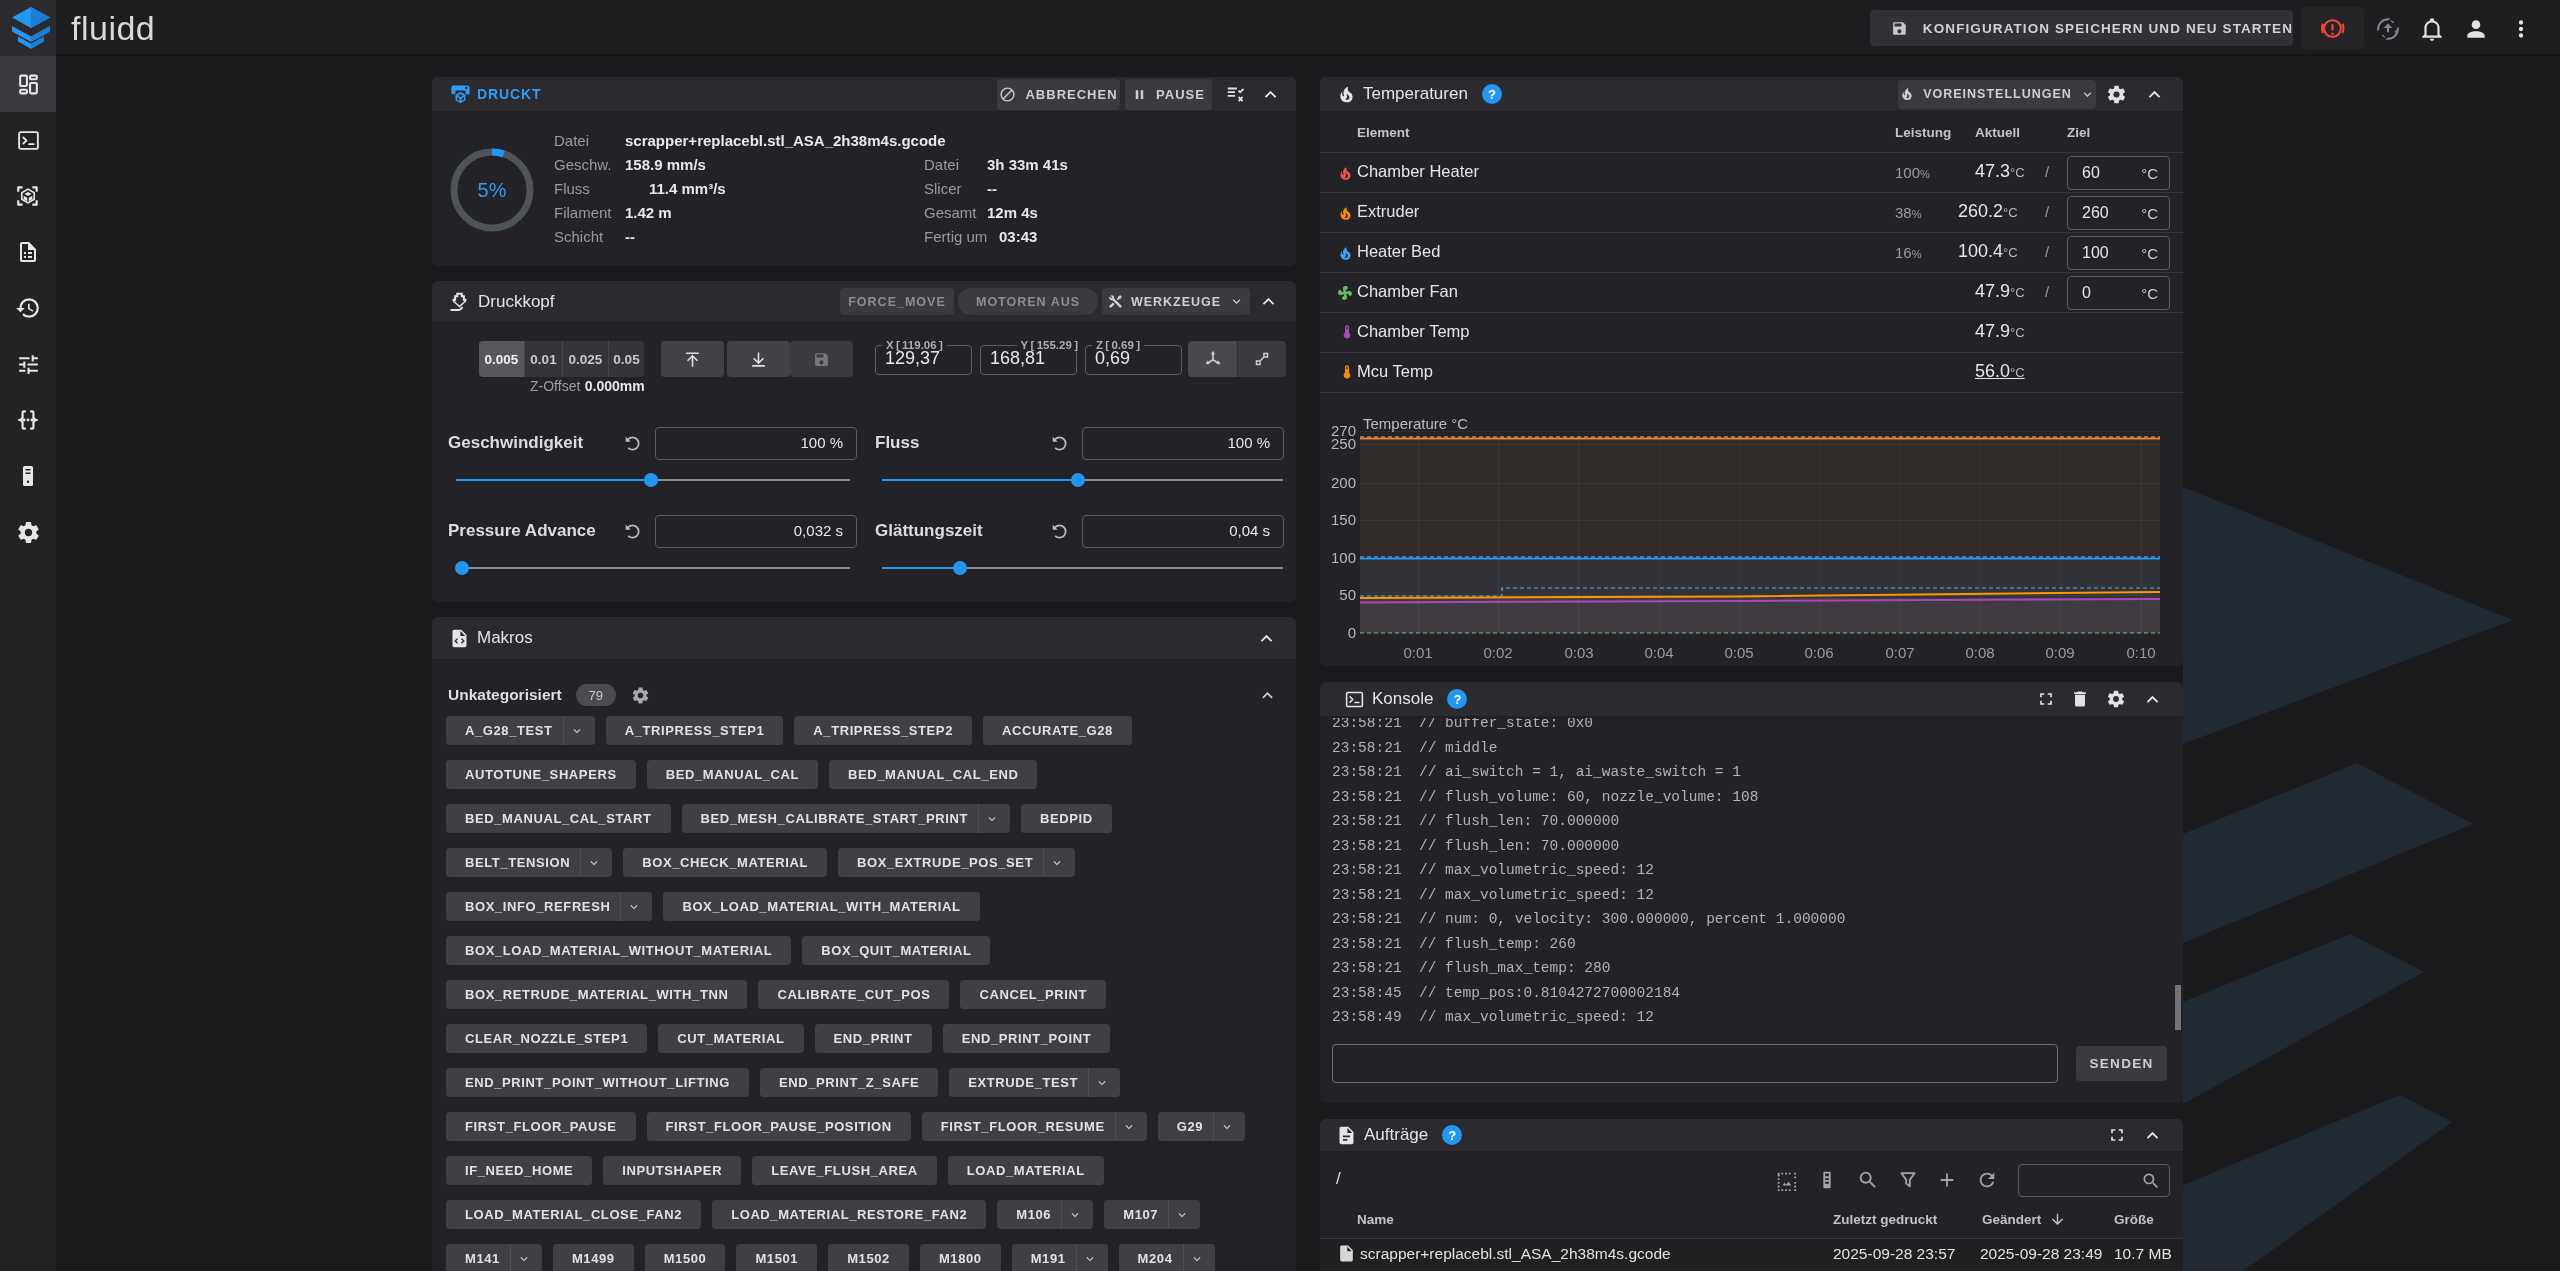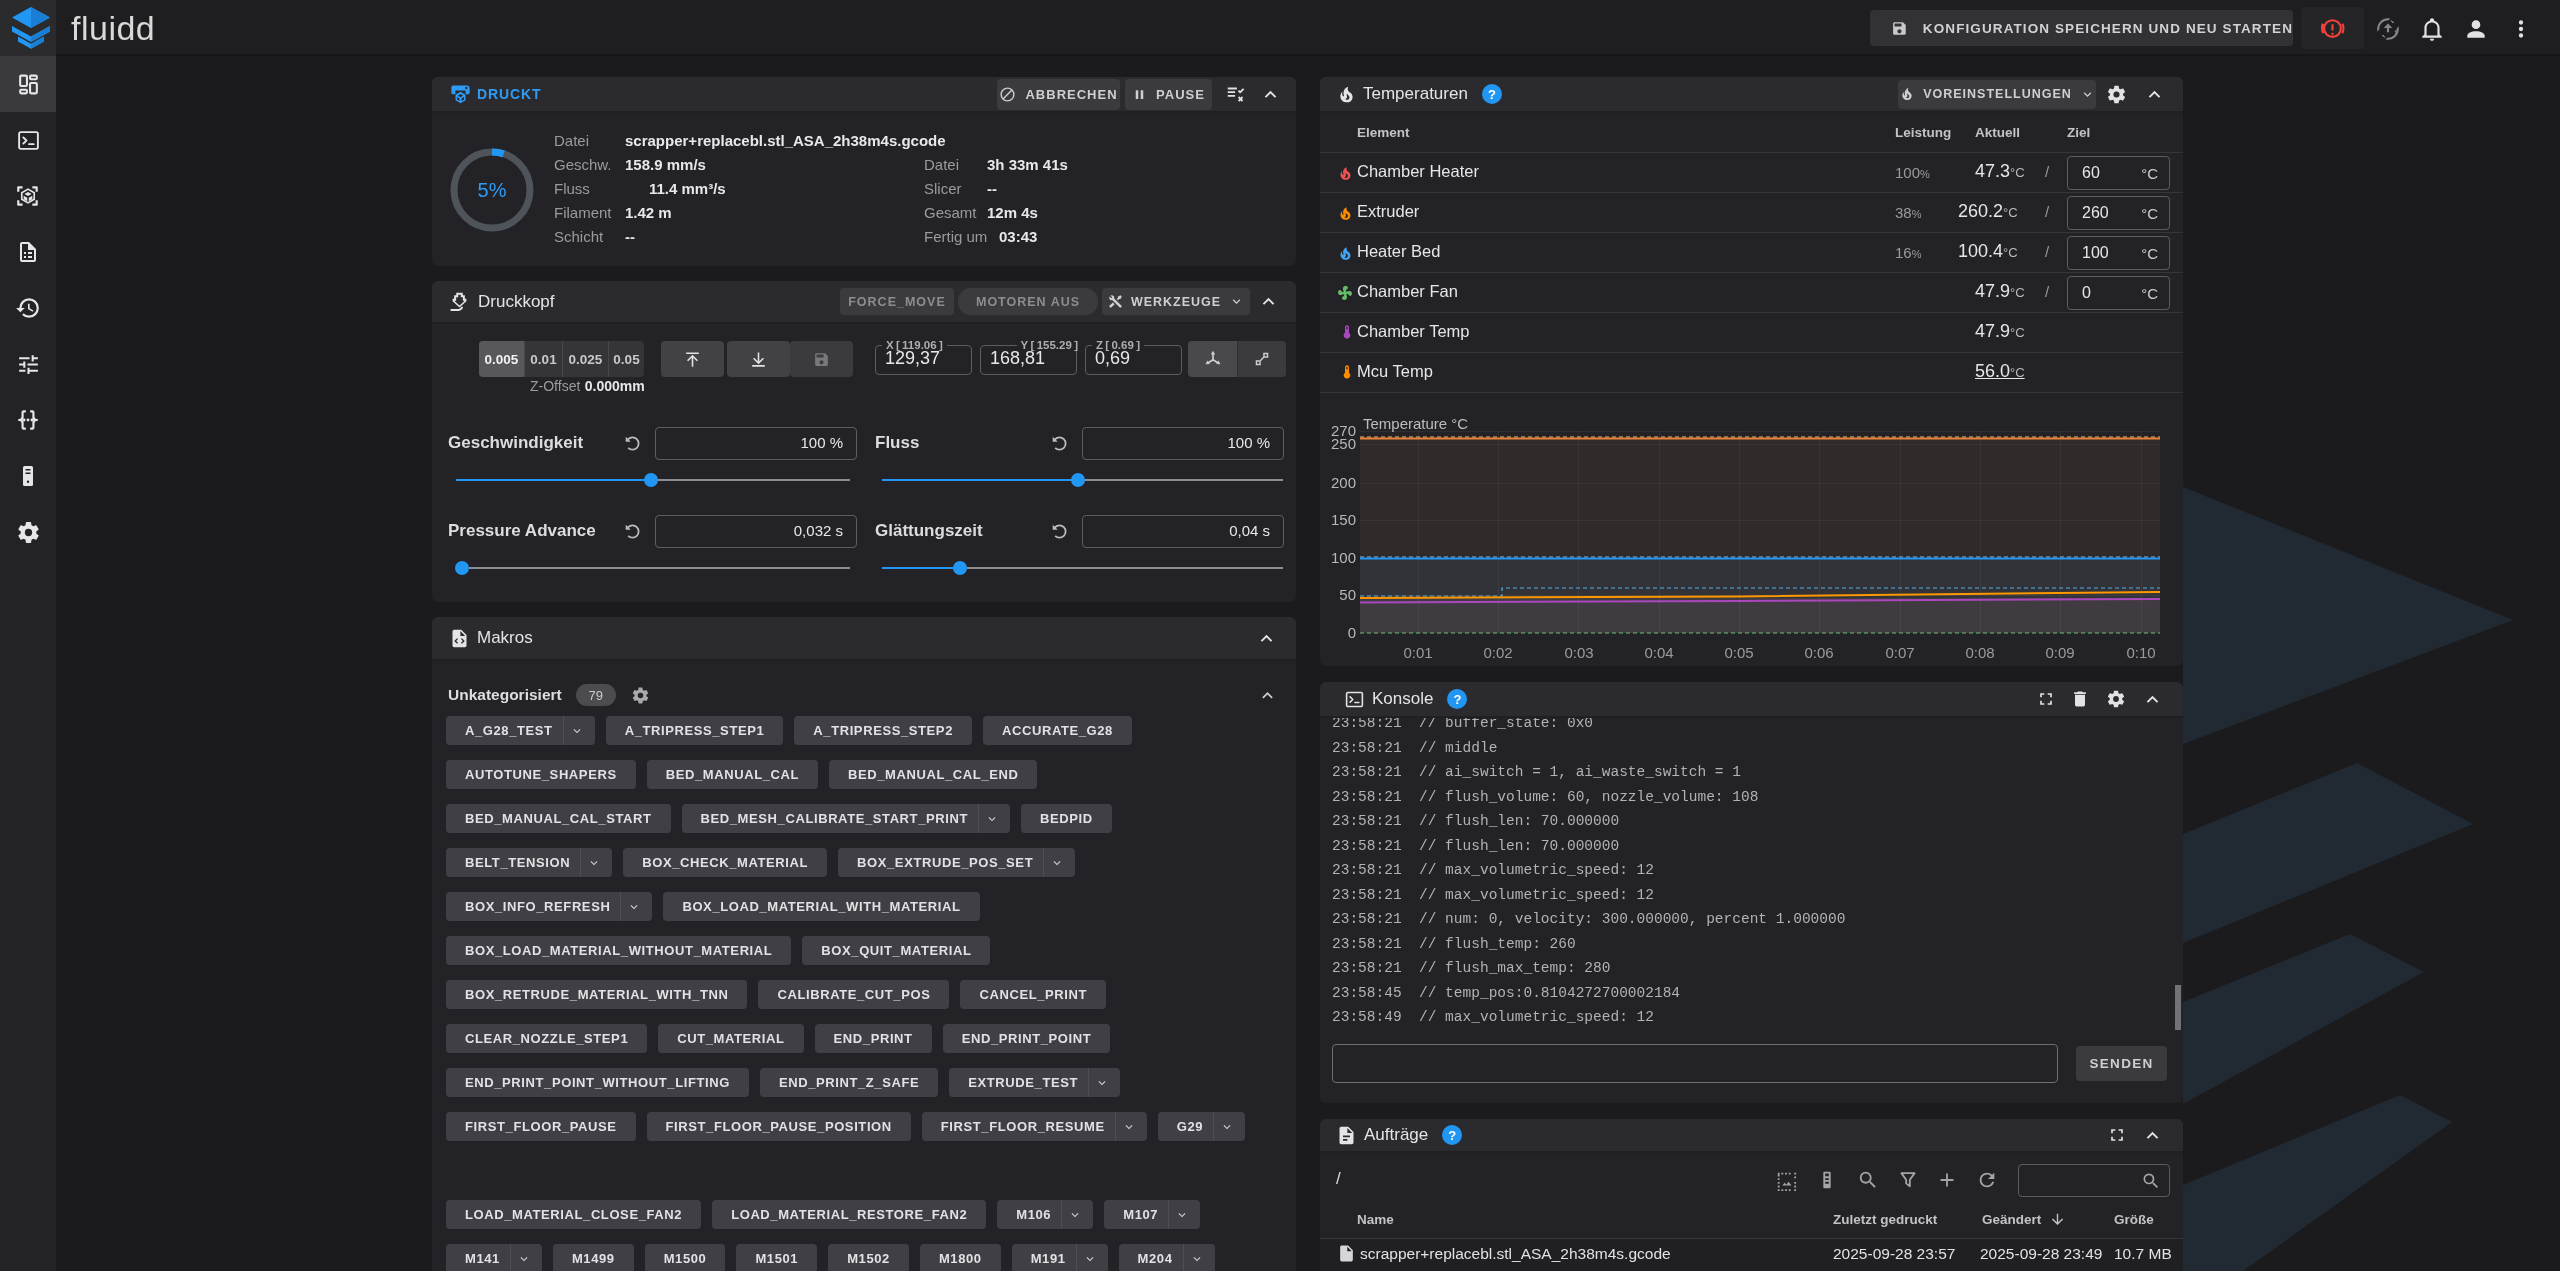--- a/index.html
+++ b/index.html
@@ -417,20 +417,26 @@
             <svg width="14" height="14" viewBox="0 0 24 24" fill="#cfcfd2">
               <path d="M7.41 8.58 12 13.17l4.59-4.59L18 10l-6 6-6-6 1.41-1.42Z"></path>
             </svg>
           </span></div>
       <div class="mbtn">G29<span class="dd">
             <svg width="14" height="14" viewBox="0 0 24 24" fill="#cfcfd2">
               <path d="M7.41 8.58 12 13.17l4.59-4.59L18 10l-6 6-6-6 1.41-1.42Z"></path>
             </svg>
           </span></div>
     </div>
+    <div class="mrow" style="top:539px;">
+      <div class="mbtn">IF_NEED_HOME</div>
+      <div class="mbtn">INPUTSHAPER</div>
+      <div class="mbtn">LEAVE_FLUSH_AREA</div>
+      <div class="mbtn">LOAD_MATERIAL</div>
+    </div>
     <div class="mrow" style="top:583px;">
       <div class="mbtn">LOAD_MATERIAL_CLOSE_FAN2</div>
       <div class="mbtn">LOAD_MATERIAL_RESTORE_FAN2</div>
       <div class="mbtn">M106<span class="dd">
             <svg width="14" height="14" viewBox="0 0 24 24" fill="#cfcfd2">
               <path d="M7.41 8.58 12 13.17l4.59-4.59L18 10l-6 6-6-6 1.41-1.42Z"></path>
             </svg>
           </span></div>
       <div class="mbtn">M107<span class="dd">
             <svg width="14" height="14" viewBox="0 0 24 24" fill="#cfcfd2">

